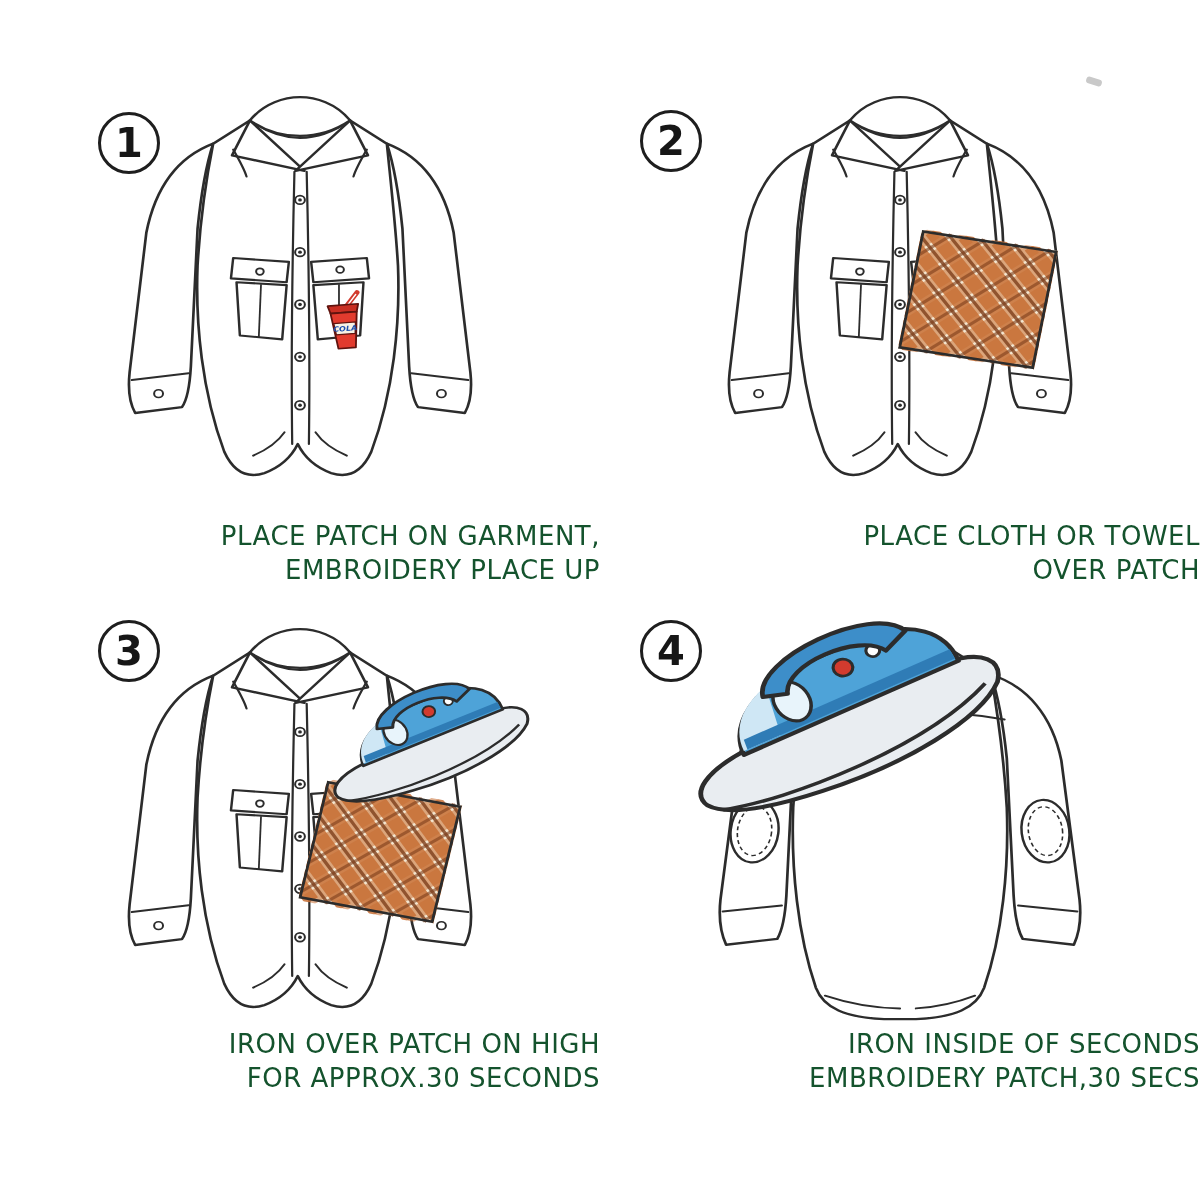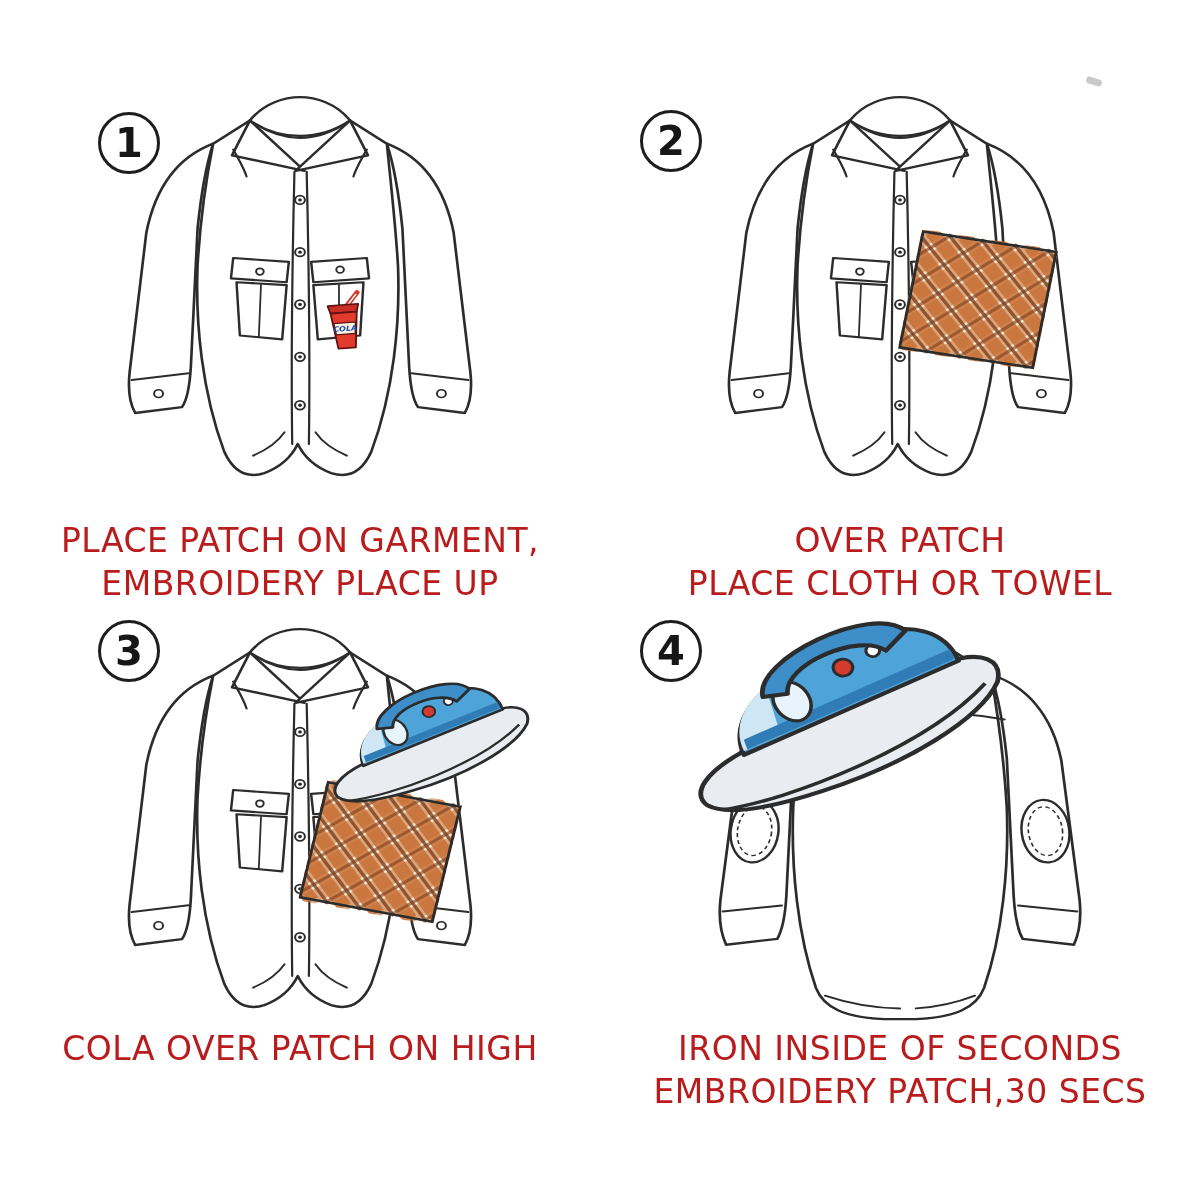--- a/index.html
+++ b/index.html
@@ -16,22 +16,22 @@
     font-size:40px;font-weight:bold;color:#161616;background:#ffffff;z-index:5;
   }
   .step1 .badge{left:98px;top:112px}
   .step2 .badge{left:40px;top:110px}
   .step3 .badge{left:98px;top:20px}
   .step4 .badge{left:40px;top:20px}
   .art{position:absolute;left:50%;transform:translateX(-50%);}
   .row-top .art{top:72px}
   .row-bottom .art{top:4px}
   .caption{
-    position:absolute;left:0;right:0;text-align:center;
-    font-size:33px;letter-spacing:0.5px;line-height:1.3;color:#b91c1c;
+    position:absolute;left:0;right:0;text-align:right;
+    font-size:26px;letter-spacing:0.5px;line-height:1.3;color:#14532d;
   }
   .row-top .caption{top:520px}
   .row-bottom .caption{top:428px}
   .stray{
     position:absolute;left:1086px;top:78px;width:16px;height:7px;
     background:#c9c9c9;border-radius:3px;transform:rotate(18deg);
   }
   .sprite{position:absolute;width:0;height:0;overflow:hidden;}
 </style>
 </head>
@@ -203,38 +203,39 @@
     <div class="badge">
       <span>2</span>
     </div>
     <div class="art">
       <svg viewBox="0 0 440 480" width="490" height="465" preserveAspectRatio="none">
         <use href="#shirt-front" width="440" height="480"></use>
         <use href="#plaid-cloth" x="228" y="172" width="124" height="126" transform="rotate(10 290 235)"></use>
       </svg>
     </div>
     <div class="caption">
+      <div>PLACE CLOTH OR TOWEL</div>
       <div>OVER PATCH</div>
-      <div>PLACE CLOTH OR TOWEL</div>
     </div>
   </section>
 
   <section class="step step3 row-bottom">
     <div class="badge">
       <span>3</span>
     </div>
     <div class="art">
       <svg viewBox="0 0 440 480" width="490" height="465" preserveAspectRatio="none">
         <use href="#shirt-front" width="440" height="480"></use>
         <use href="#plaid-cloth" x="230" y="192" width="124" height="128" transform="rotate(12 292 256)"></use>
         <use href="#iron" width="215" height="127" transform="translate(217,135) rotate(-25)"></use>
       </svg>
     </div>
     <div class="caption">
-      <div>COLA OVER PATCH ON HIGH</div>
+      <div>IRON OVER PATCH ON HIGH</div>
+      <div>FOR APPROX.30 SECONDS</div>
     </div>
   </section>
 
   <section class="step step4 row-bottom">
     <div class="badge">
       <span>4</span>
     </div>
     <div class="art">
       <svg viewBox="0 0 440 480" width="500" height="470" preserveAspectRatio="none">
         <use href="#shirt-back" width="440" height="480"></use>

